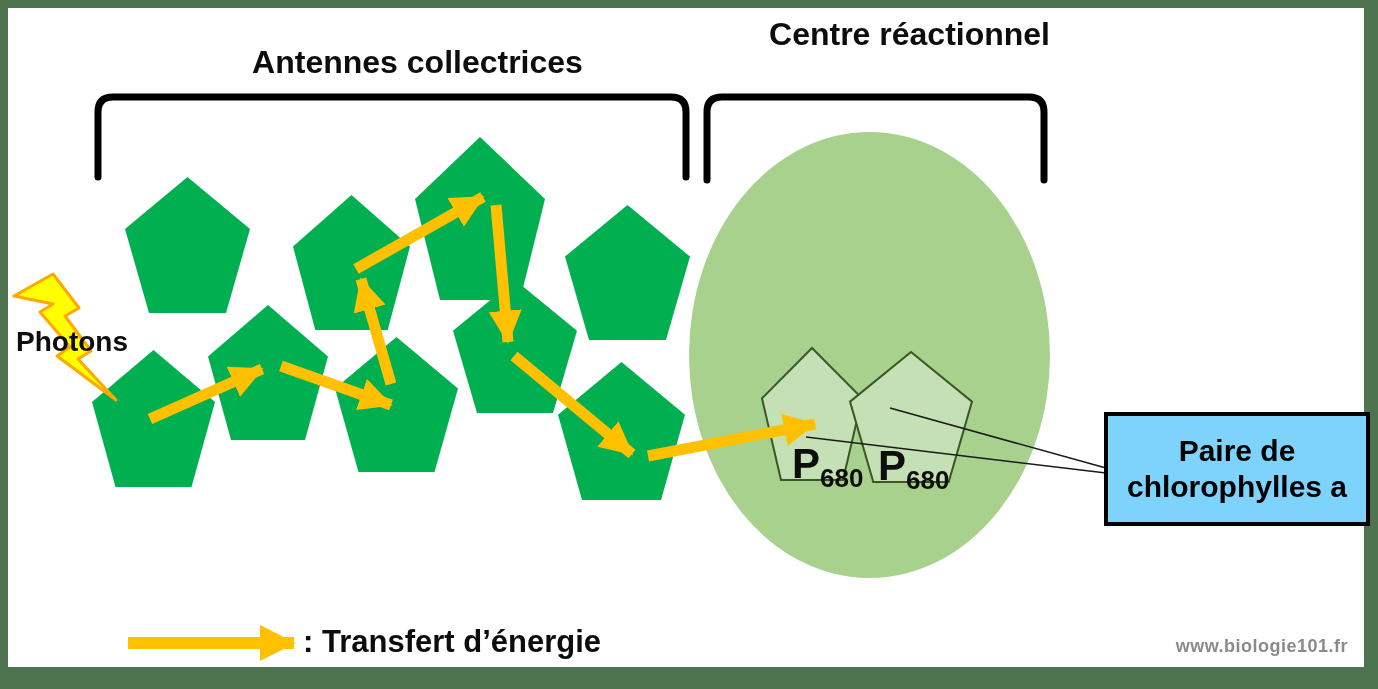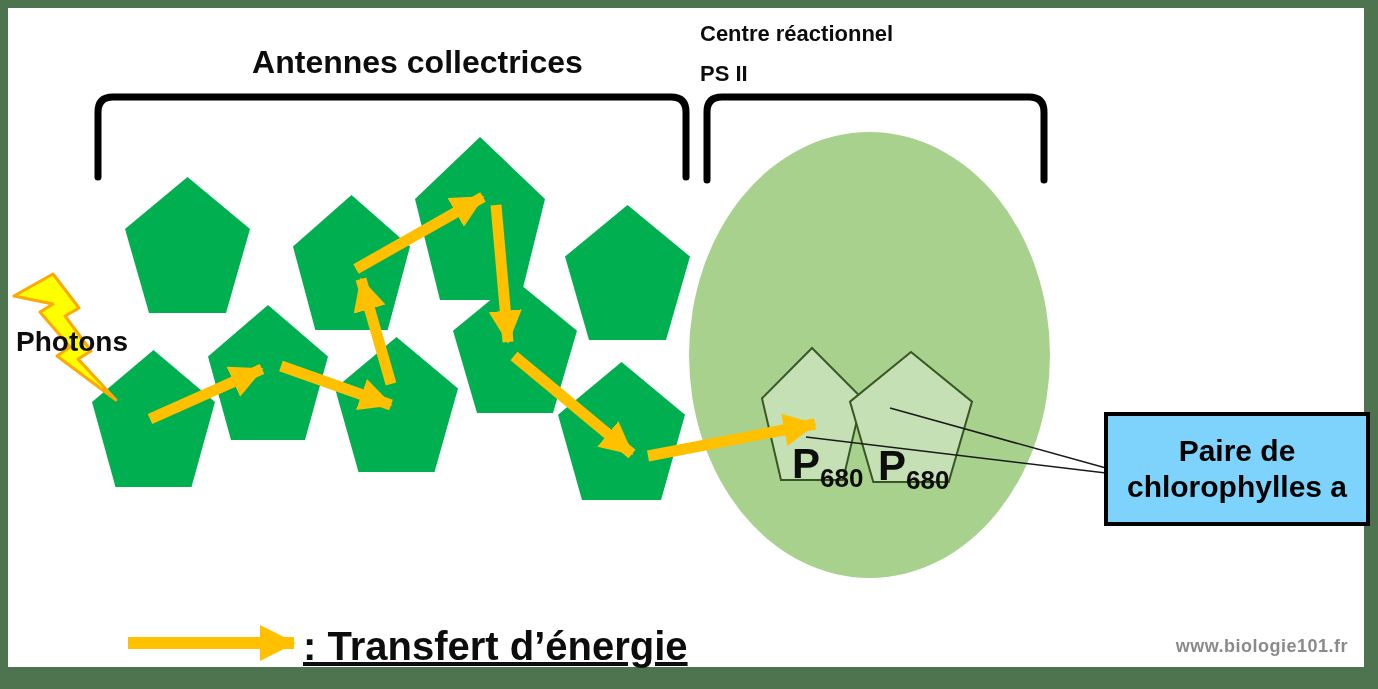--- a/index.html
+++ b/index.html
@@ -3,30 +3,30 @@
 <meta charset="utf-8">
 <style>
   html,body{margin:0;padding:0;}
   body{font-family:"Liberation Sans",sans-serif;}
   .page{position:relative;width:1378px;height:689px;background:var(--frame-border,#4D734F);overflow:hidden;}
   .canvas{position:absolute;left:8px;top:8px;width:1356px;height:659px;background:#ffffff;}
   .layer{position:absolute;left:0;top:0;width:1378px;height:689px;}
   svg.layer{pointer-events:none;}
   .lbl{position:absolute;font-weight:bold;color:#0d0d0d;white-space:nowrap;}
   .title-antennes{left:130px;top:44px;width:575px;text-align:center;font-size:32px;}
-  .title-centre{left:700px;top:14px;width:350px;text-align:left;font-size:22px;line-height:40px;}
+  .title-centre{left:700px;top:14px;width:350px;text-align:right;font-size:32px;line-height:40px;}
   .photons{left:16px;top:326px;font-size:28px;}
   .p680{font-size:42px;line-height:44px;}
   .p680 sub{font-size:26px;line-height:0;}
   .p680-a{left:792px;top:442px;}
   .p680-b{left:878px;top:444px;}
   .callout-box{position:absolute;left:1104px;top:412px;width:266px;height:114px;border:4px solid #000;
     background:#7dd3fc;display:flex;align-items:center;justify-content:center;text-align:center;
     font-weight:bold;font-size:30px;line-height:36px;box-sizing:border-box;white-space:normal;}
-  .legend-text{left:303px;top:624px;font-size:40px;text-decoration:underline;}
+  .legend-text{left:303px;top:624px;font-size:31px;}
   .watermark{position:absolute;right:30px;top:636px;font-weight:bold;font-size:18px;
     color:var(--watermark-gray,#8A8A8A);letter-spacing:0.5px;}
 </style>
 </head>
 <body>
 
 <div class="page">
   <div class="canvas"></div>
 
   <svg class="layer" viewBox="0 0 1378 689" width="1378" height="689">
@@ -72,21 +72,20 @@
       <line x1="128" y1="643" x2="294" y2="643" stroke-width="12" marker-end="url(#ah)"></line>
     </g>
 
     <polygon points="14,296 53,274 79,308 65,316 91,351 78,359 116,400 57,356 70,347 40,312 53,304" style="fill:var(--lightning-fill,#FFFF00);stroke:var(--lightning-stroke,#FFA800);stroke-width:3" stroke-linejoin="round"></polygon>
   </svg>
 
   <div class="lbl title-antennes">Antennes collectrices</div>
 
   <div class="lbl title-centre">
     <div>Centre réactionnel</div>
-    <div>PS II</div>
   </div>
 
   <div class="lbl photons">Photons</div>
 
   <div class="lbl p680 p680-a"><span>P</span><sub>680</sub></div>
   <div class="lbl p680 p680-b"><span>P</span><sub>680</sub></div>
 
   <div class="callout-box">
     <span>Paire de chlorophylles a</span>
   </div>

